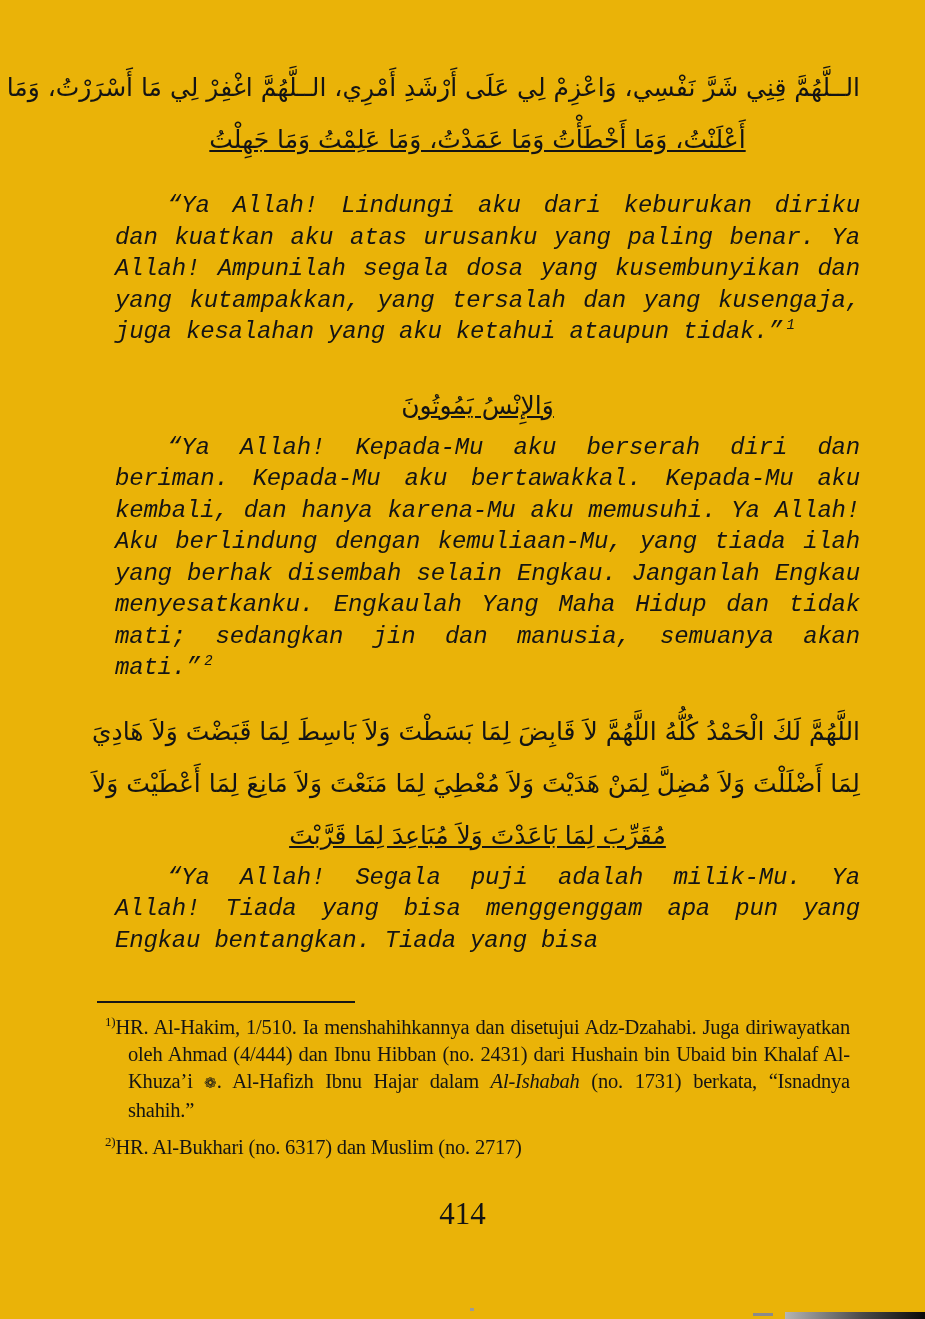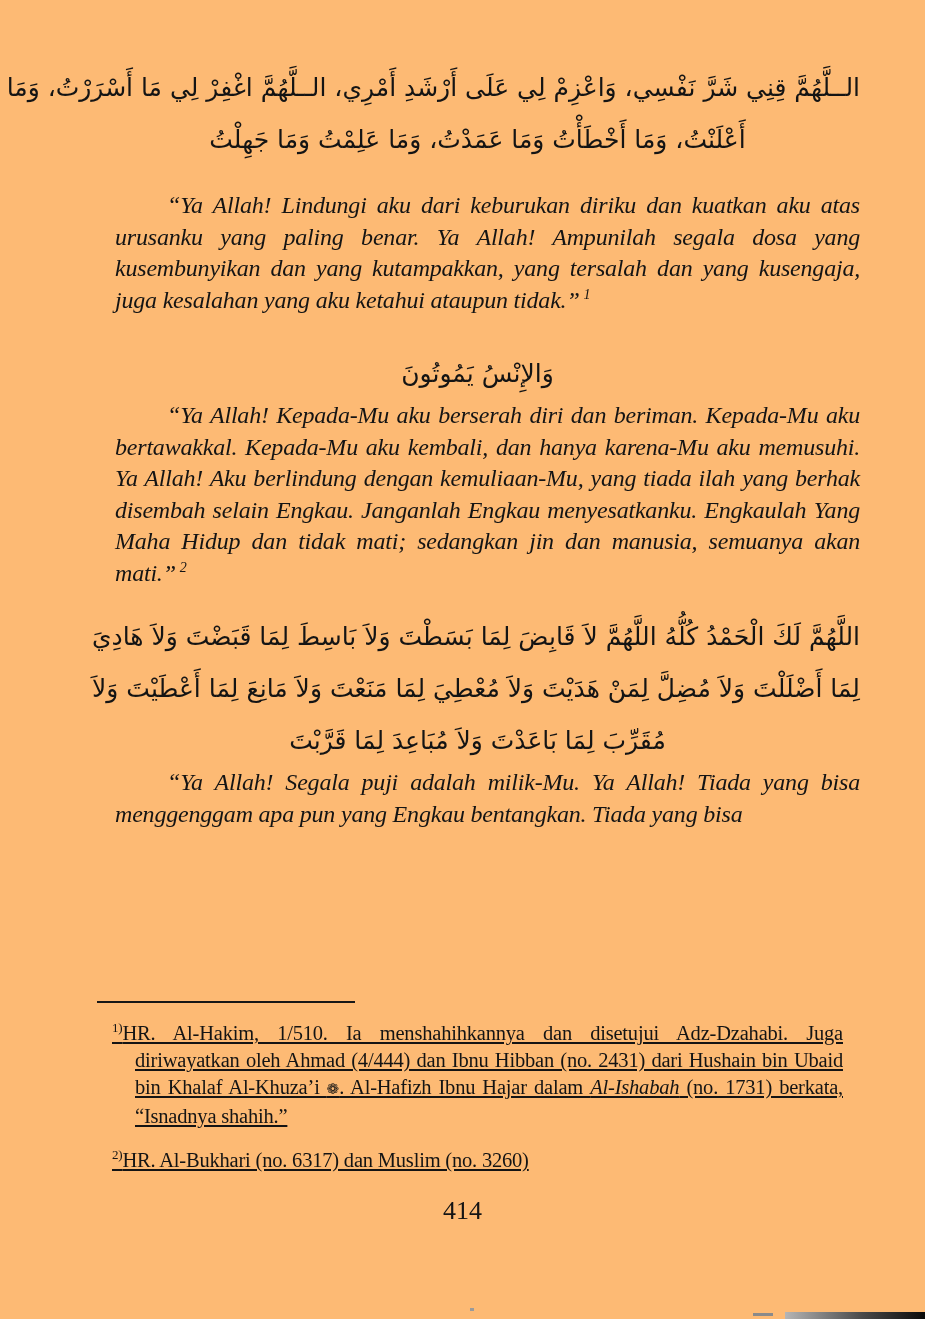--- a/index.html
+++ b/index.html
@@ -5,21 +5,21 @@
   html, body {
     margin: 0;
     padding: 0;
     background: #e8e8e8;
   }
   .page {
     position: relative;
     width: 925px;
     height: 1319px;
     margin: 0 auto;
-    background: #fdba74;
+    background: #eab308;
     overflow: hidden;
     color: #161616;
   }
   .content {
     position: absolute;
     left: 95px;
     top: 62px;
     width: 765px;
   }
   
@@ -30,25 +30,26 @@
     font-family: "DejaVu Sans", sans-serif;
     font-size: 25px;
     line-height: 52px;
     color: #141414;
     text-align: justify;
     text-align-last: justify;
     white-space: nowrap;
   }
   .arabic-line.last {
     text-align-last: center;
+    text-decoration: underline;
   }
   
   .translation {
     margin: 0 0 0 20px;
-    font-family: Liberation Serif, serif;
+    font-family: Liberation Mono, monospace;
     font-style: italic;
     font-size: 24px;
     line-height: 31.5px;
     letter-spacing: -0.2px;
     text-align: justify;
     text-indent: 52px;
     color: #141414;
   }
   .translation.mt { margin-top: 24px; }
   .arabic-block.mt1 { margin-top: 32px; }
@@ -75,42 +76,41 @@
   }
   .footnote {
     font-family: "Liberation Serif", "DejaVu Serif", serif;
     font-size: 20.5px;
     line-height: 27px;
     letter-spacing: -0.2px;
     text-align: justify;
     color: #141414;
     padding-left: 23px;
     text-indent: -23px;
-    margin: 17px;
-    text-decoration: underline;
+    margin: 10px;
   }
   .fn-marker {
     font-size: 13px;
     line-height: 0;
     vertical-align: 8px;
   }
   .fn-italic { font-style: italic; }
   .fn-symbol {
     font-family: "DejaVu Sans", sans-serif;
     font-size: 15px;
   }
   
   .page-number {
     position: absolute;
     top: 1196px;
     left: 0;
     width: 100%;
     text-align: center;
     font-family: "Liberation Serif", "DejaVu Serif", serif;
-    font-size: 26px;
+    font-size: 31px;
     color: #141414;
   }
   
   .scan-strip {
     position: absolute;
     right: 0;
     bottom: 0;
     width: 140px;
     height: 7px;
     background: linear-gradient(to right, #b5b5b5, #4a4a4a 55%, #0a0a0a);
@@ -155,21 +155,21 @@
       <div class="arabic-line">لِمَا أَضْلَلْتَ وَلاَ مُضِلَّ لِمَنْ هَدَيْتَ وَلاَ مُعْطِيَ لِمَا مَنَعْتَ وَلاَ مَانِعَ لِمَا أَعْطَيْتَ وَلاَ</div>
       <div class="arabic-line last">مُقَرِّبَ لِمَا بَاعَدْتَ وَلاَ مُبَاعِدَ لِمَا قَرَّبْتَ</div>
     </div>
     <p class="translation"><span>“Ya Allah! Segala puji adalah milik-Mu. Ya Allah! Tiada yang bisa menggenggam apa pun yang Engkau bentangkan. Tiada yang bisa</span></p>
 
   </div>
 
   <div class="footnote-area">
     <div class="footnote-rule"></div>
     <p class="footnote"><sup class="fn-marker">1)</sup><span>HR. Al-Hakim, 1/510. Ia menshahihkannya dan disetujui Adz-Dzahabi. Juga diriwayatkan oleh Ahmad (4/444) dan Ibnu Hibban (no. 2431) dari Hushain bin Ubaid bin Khalaf Al-Khuza’i </span><span class="fn-symbol">❁</span><span>. Al-Hafizh Ibnu Hajar dalam </span><span class="fn-italic">Al-Ishabah</span><span> (no. 1731) berkata, “Isnadnya shahih.”</span></p>
-    <p class="footnote"><sup class="fn-marker">2)</sup><span>HR. Al-Bukhari (no. 6317) dan Muslim (no. 3260)</span></p>
+    <p class="footnote"><sup class="fn-marker">2)</sup><span>HR. Al-Bukhari (no. 6317) dan Muslim (no. 2717)</span></p>
   </div>
 
   <div class="page-number">414</div>
 
   <div class="scan-strip"></div>
   <div class="scan-dash"></div>
   <div class="scan-dot"></div>
 
 </div>
 

